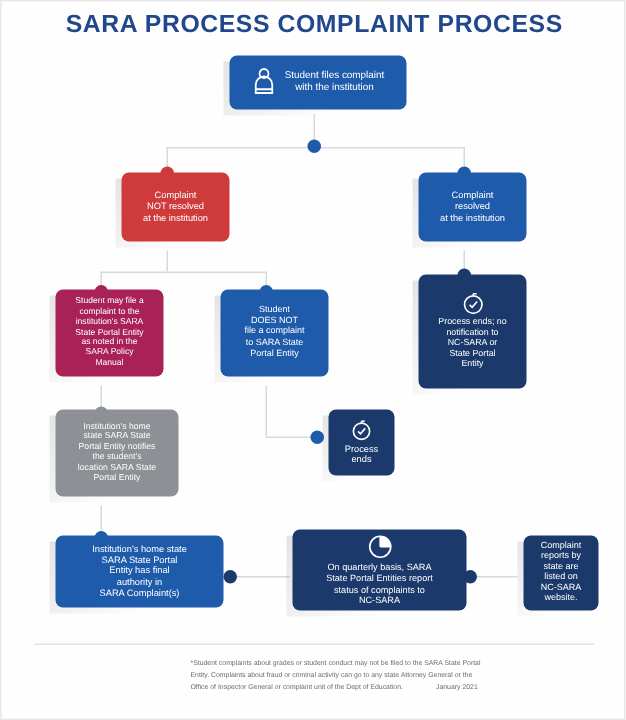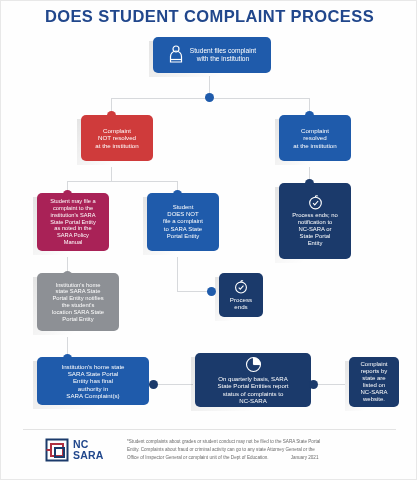--- a/index.html
+++ b/index.html
@@ -92,21 +92,21 @@
     color:#6b6b6b;font-size:4.6px;line-height:1.75;
     font-family:"Liberation Sans", sans-serif;
   }
   #footnote .date{margin-left:22px;white-space:nowrap;}
 </style>
 </head>
 <body>
 
 <div id="page">
 
-  <div id="title">DOES STUDENT COMPLAINT PROCESS</div>
+  <div id="title">SARA PROCESS COMPLAINT PROCESS</div>
 
   <div class="line v" style="left:208px;top:75px;height:22px;"></div>
 
   <div class="line h" style="left:110px;top:97px;width:198px;"></div>
 
   <div class="line v" style="left:110px;top:97px;height:18px;"></div>
 
   <div class="line v" style="left:308px;top:97px;height:18px;"></div>
 
   <div class="line v" style="left:110px;top:166px;height:14px;"></div>
@@ -261,34 +261,20 @@
     <span class="txt">Complaint
 reports by
 state are
 listed on
 NC-SARA
 website.</span>
   </div>
 
   <div id="footer-rule"></div>
 
-  <div id="logo">
-    <span id="logo-mark">
-      <svg width="24" height="24" viewBox="0 0 24 24" fill="none">
-        <rect x="1.5" y="1.5" width="21" height="21" stroke="#1b3a6b" stroke-width="2"></rect>
-        <rect x="6" y="6" width="12" height="12" stroke="#b03040" stroke-width="2"></rect>
-        <rect x="10" y="10" width="9" height="9" stroke="#1b3a6b" stroke-width="2"></rect>
-        <path d="M1.5 12 H6" stroke="#b03040" stroke-width="2"></path>
-      </svg>
-    </span>
-    <span id="logo-text">
-      <span>NC</span><br>
-      <span>SARA</span>
-    </span>
-  </div>
 
   <div id="footnote">
     <div>*Student complaints about grades or student conduct may not be filed to the SARA State Portal</div>
     <div>Entity. Complaints about fraud or criminal activity can go to any state Attorney General or the</div>
     <div style="display:flex;">
       <span>Office of Inspector General or complaint unit of the Dept of Education.</span>
       <span class="date">January 2021</span>
     </div>
   </div>
 

